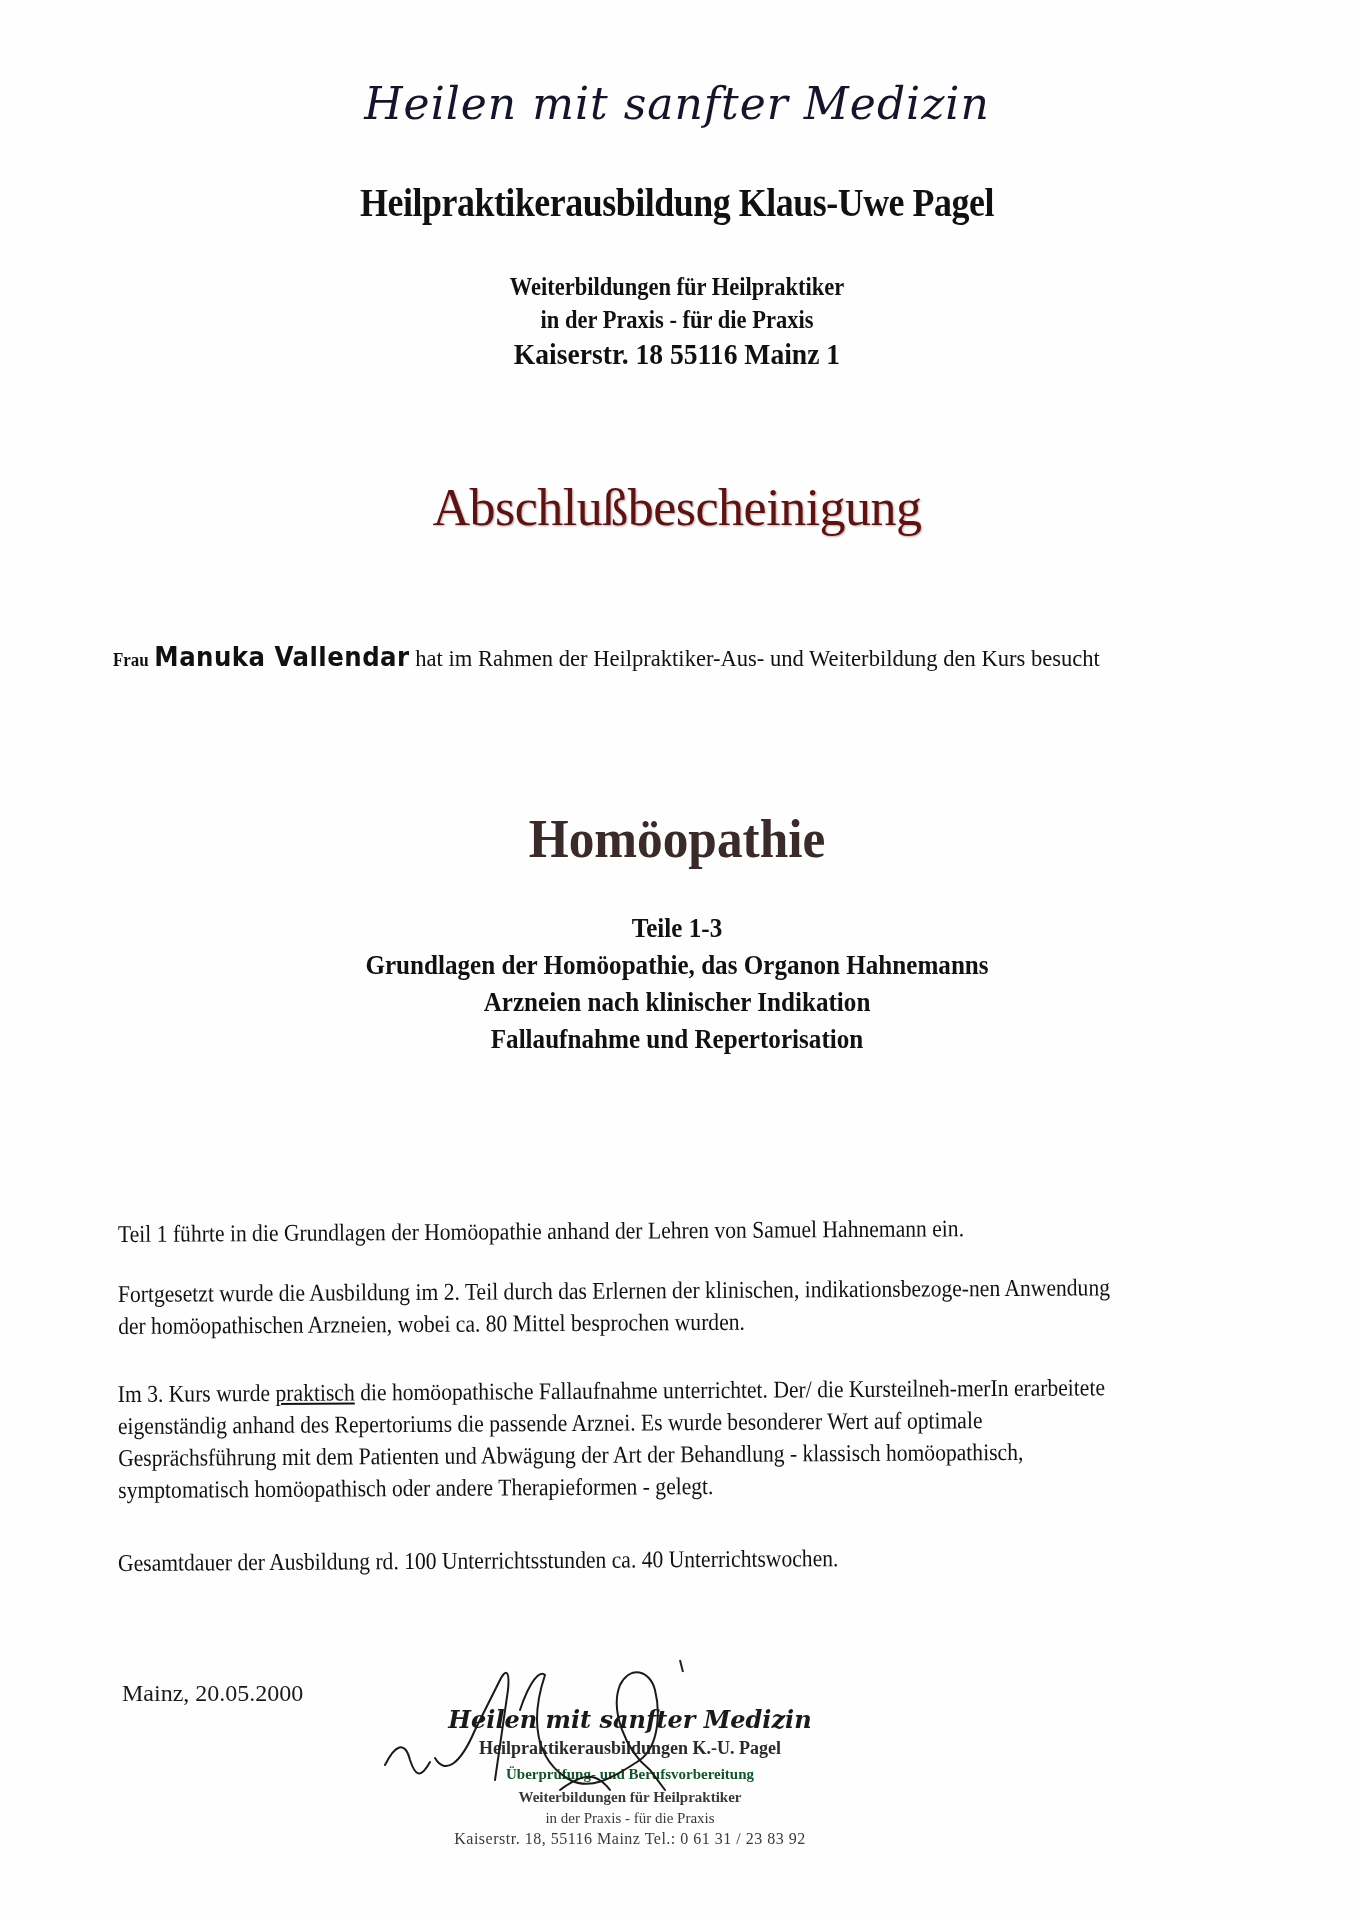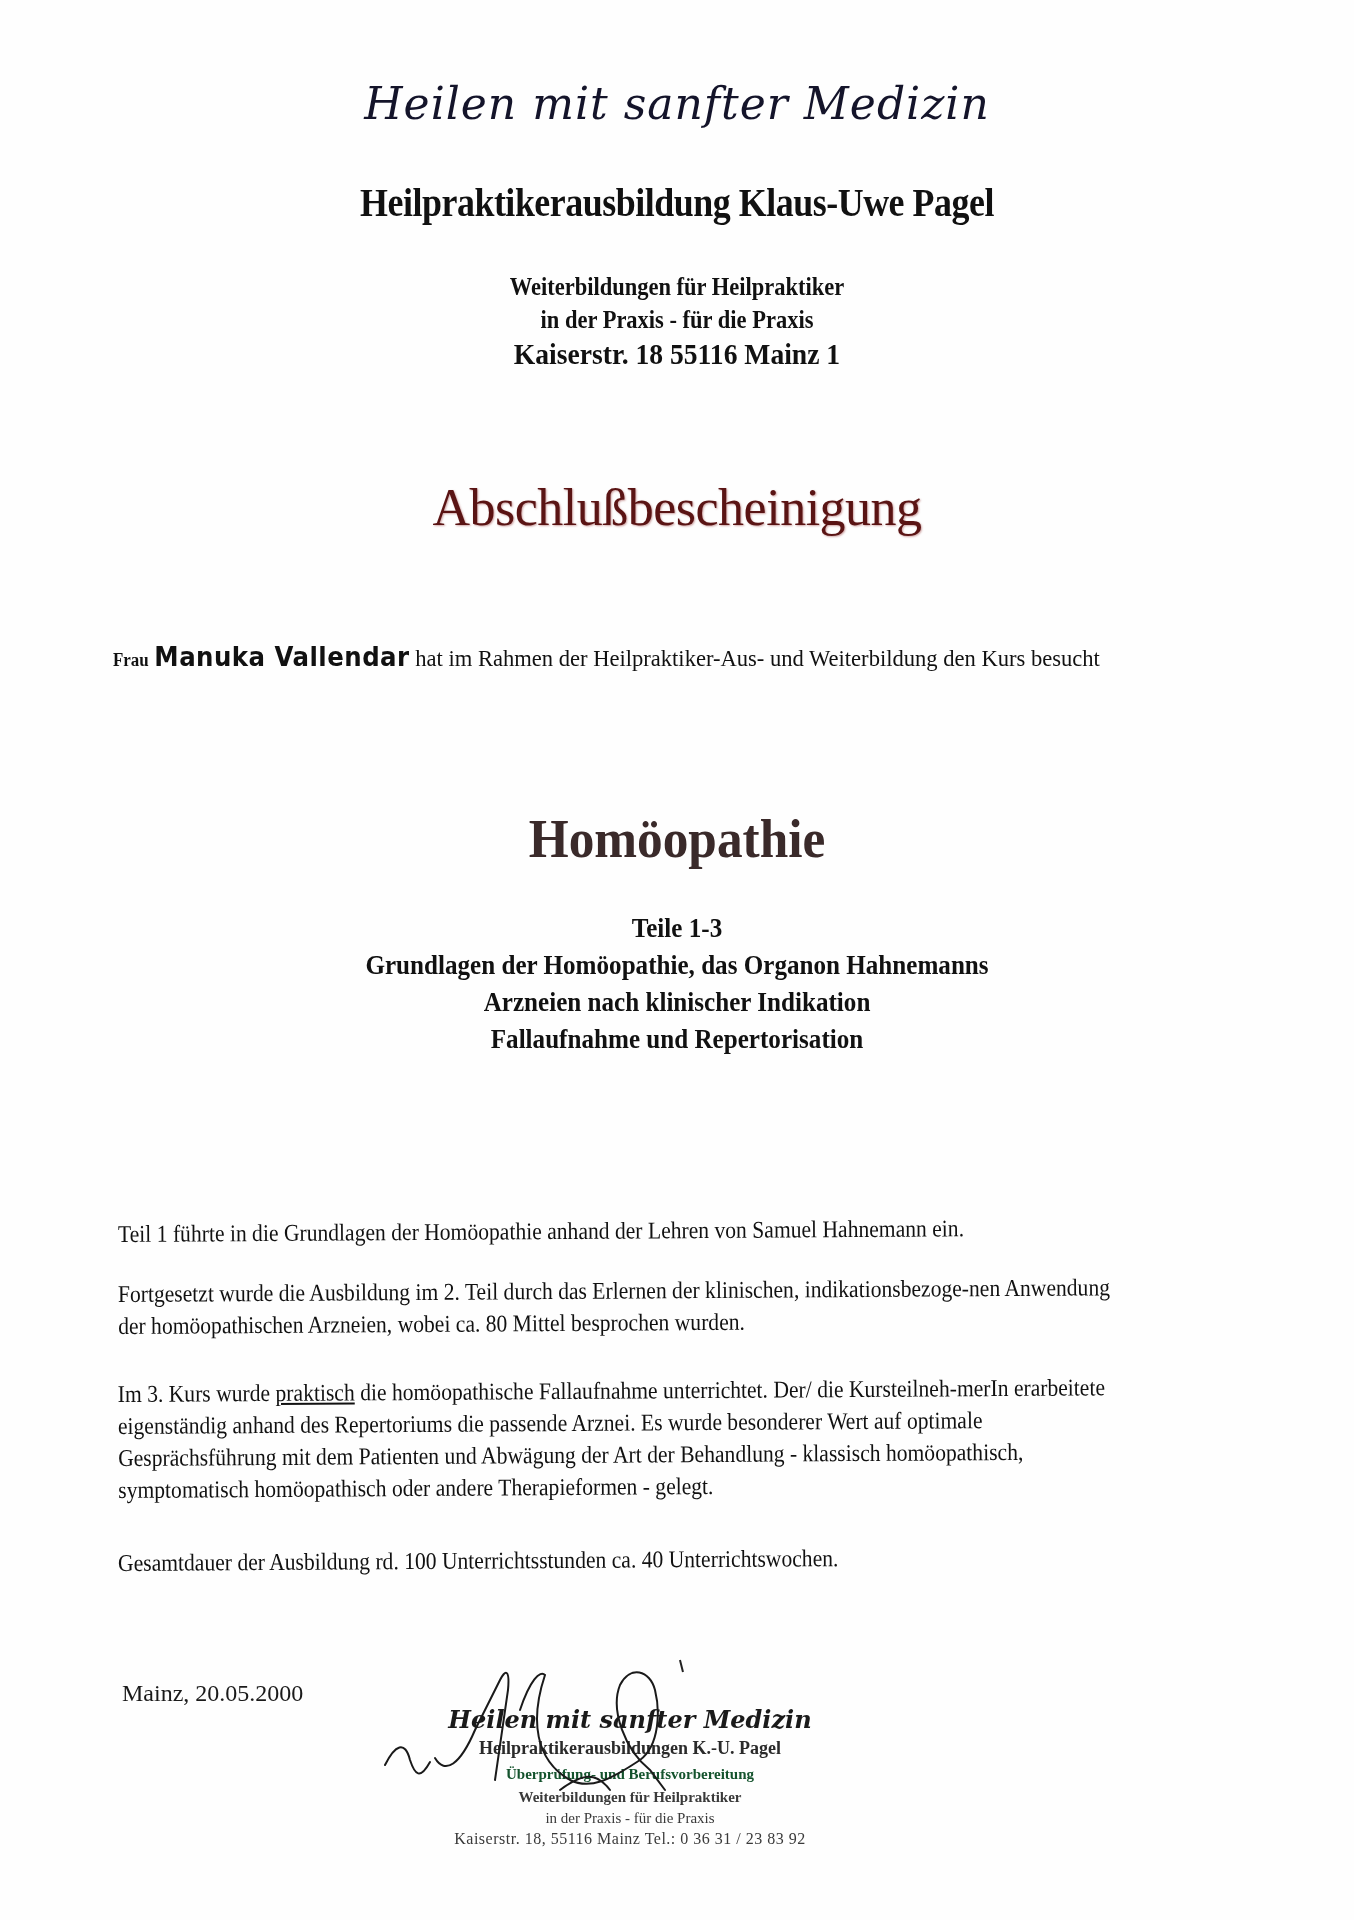--- a/index.html
+++ b/index.html
@@ -192,20 +192,20 @@
   <div class="body-text p4">Gesamtdauer der Ausbildung rd. 100 Unterrichtsstunden ca. 40 Unterrichtswochen.</div>
 
   <div class="date">Mainz, 20.05.2000</div>
 
   <div class="stamp">
     <div class="stamp-lines stamp-tag">Heilen mit sanfter Medizin</div>
     <div class="stamp-lines stamp-l1">Heilpraktikerausbildungen K.-U. Pagel</div>
     <div class="stamp-lines stamp-l2">Überprüfung- und Berufsvorbereitung</div>
     <div class="stamp-lines stamp-l3">Weiterbildungen für Heilpraktiker</div>
     <div class="stamp-lines stamp-l4">in der Praxis - für die Praxis</div>
-    <div class="stamp-lines stamp-l5">Kaiserstr. 18, 55116 Mainz  Tel.: 0 36 31 / 23 83 92</div>
+    <div class="stamp-lines stamp-l5">Kaiserstr. 18, 55116 Mainz  Tel.: 0 61 31 / 23 83 92</div>
     <svg class="signature" viewBox="0 0 500 160">
       <path d="M5 115 C 15 95, 25 90, 30 110 C 35 125, 40 130, 50 112 M 55 108 C 65 125, 80 115, 95 80 L 120 30 C 125 20, 130 18, 128 40 L 115 130 M 140 60 C 150 30, 160 20, 165 25 C 150 70, 155 110, 190 130 C 210 140, 230 130, 260 110 C 280 95, 280 60, 275 40 C 270 20, 250 15, 240 35 C 230 60, 245 100, 270 120 L 285 140 M 180 140 C 200 125, 215 120, 230 140" fill="none" stroke="#1a1a1a" stroke-width="2" stroke-linecap="round"></path>
       <path d="M 300 10 L 303 22" stroke="#222" stroke-width="2"></path>
     </svg>
   </div>
 
 </div>
 
 </body></html>

